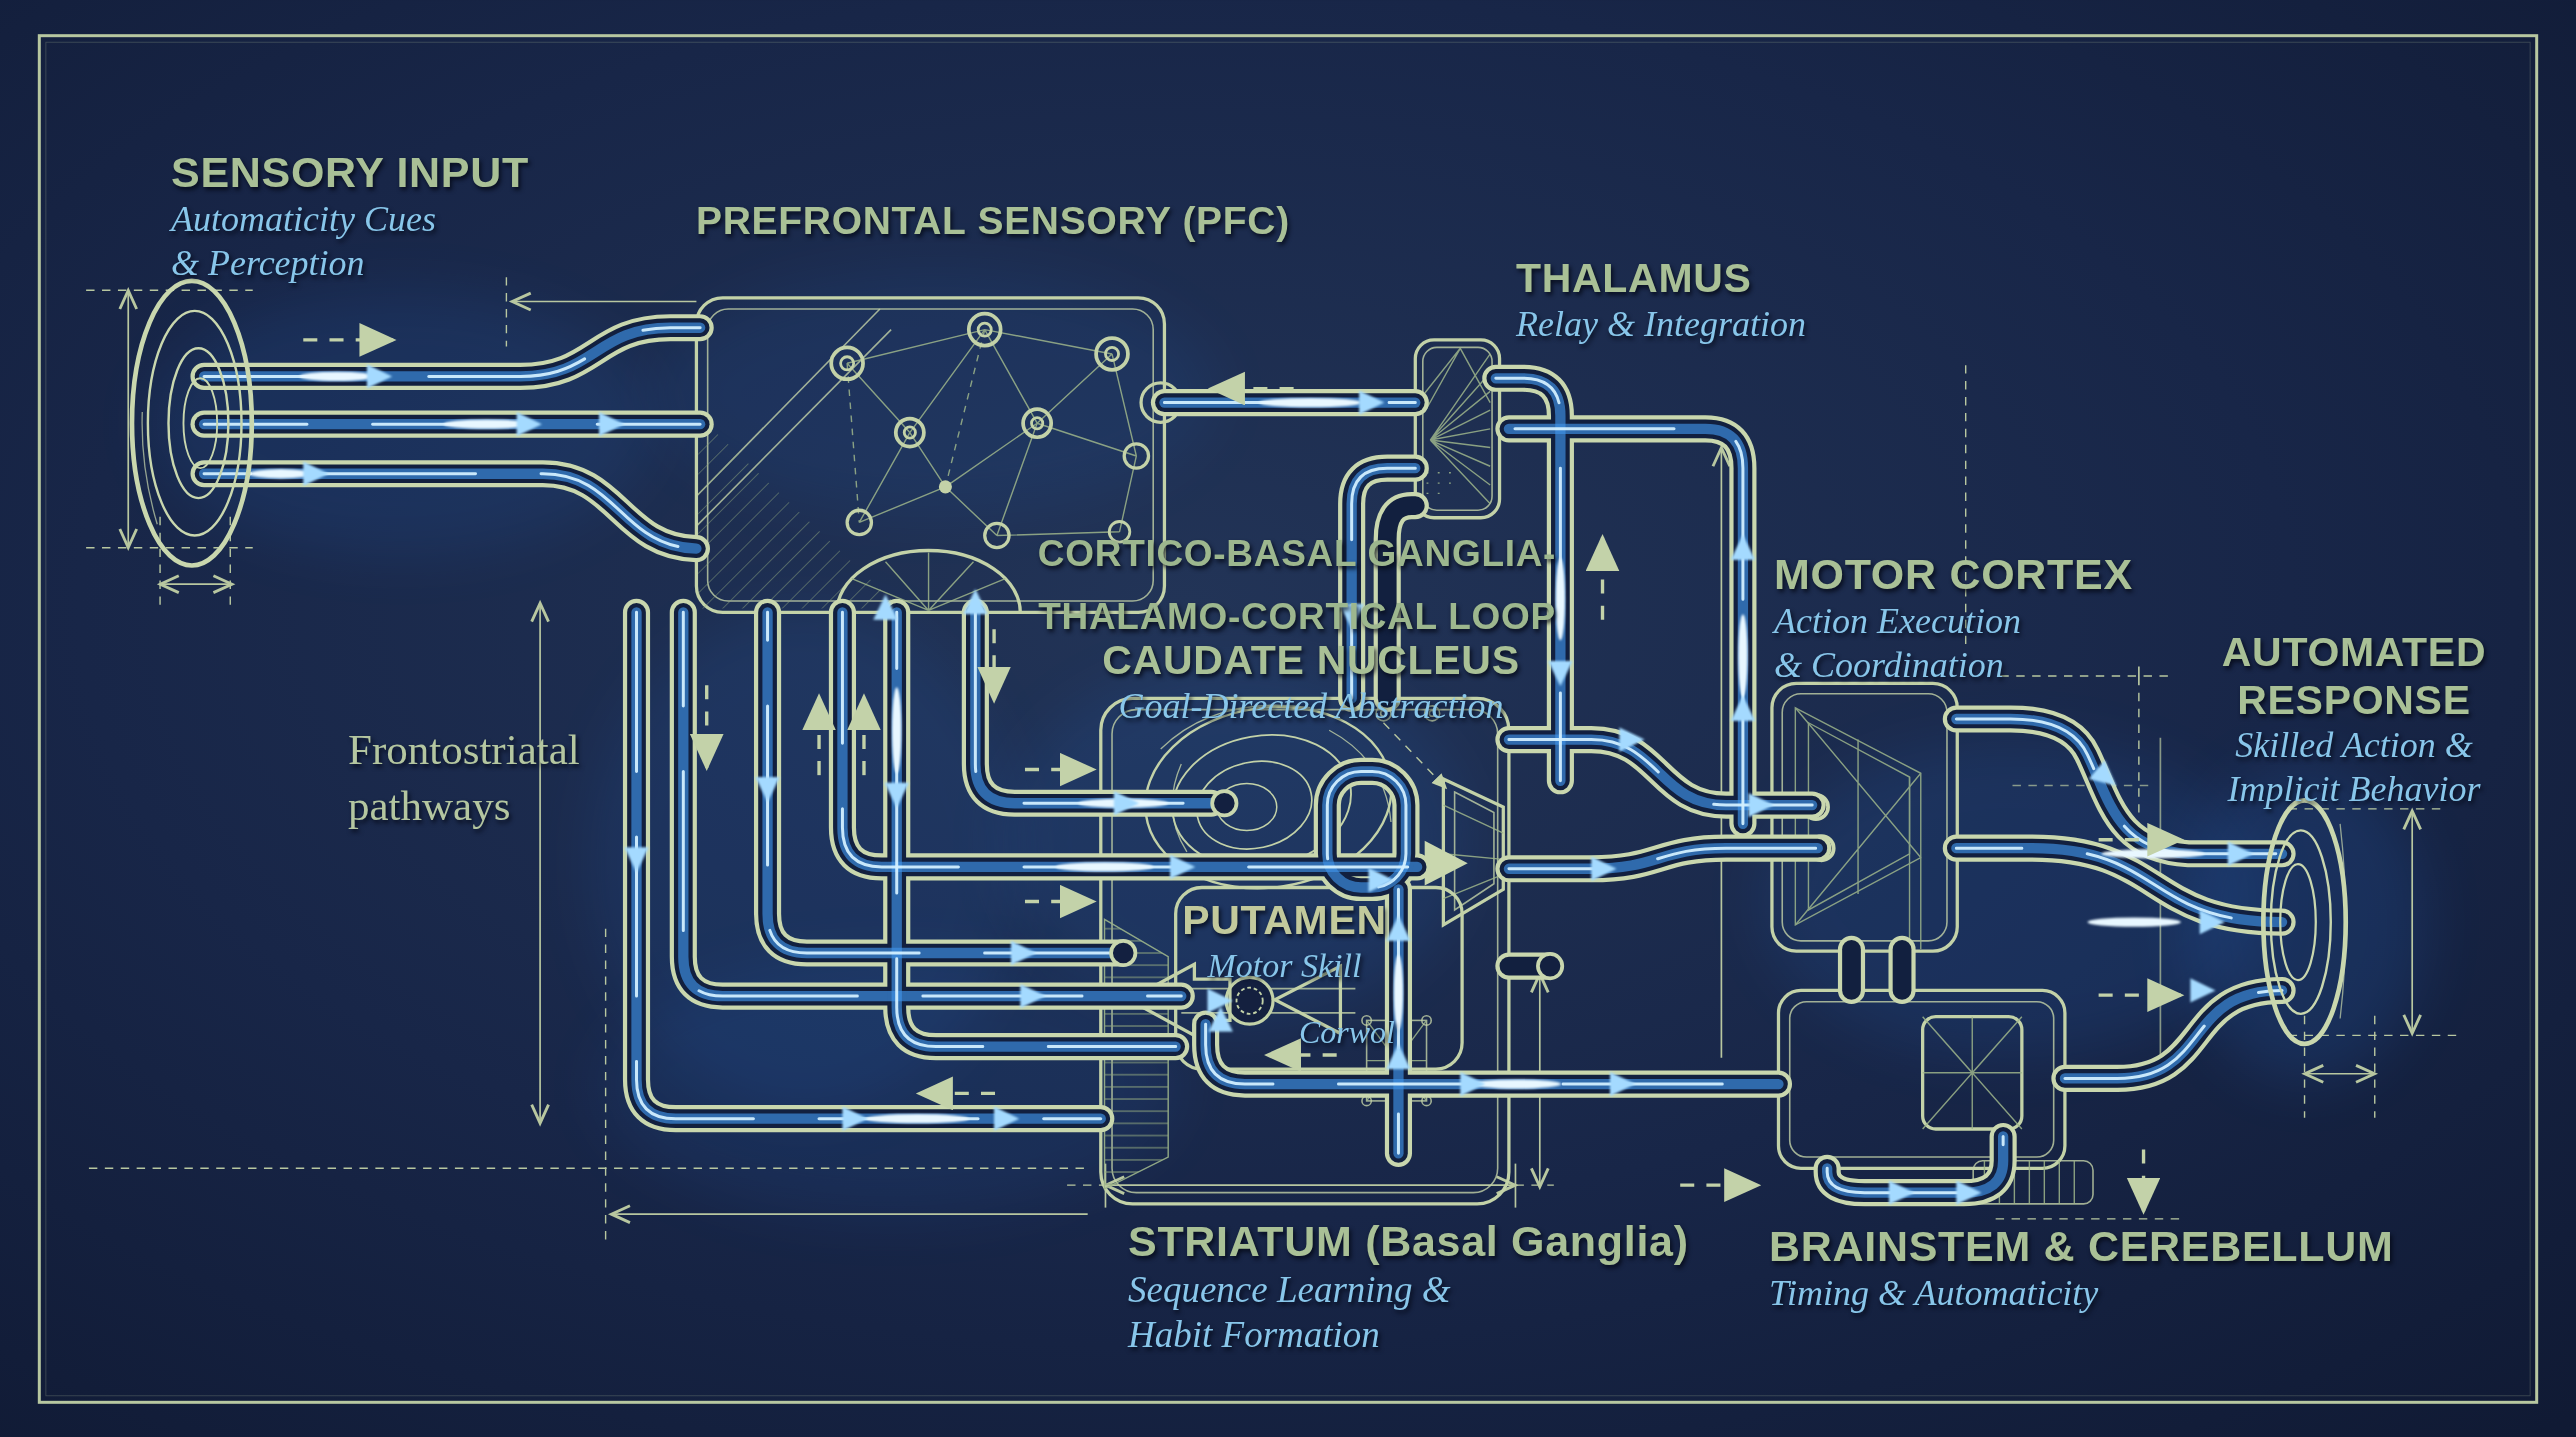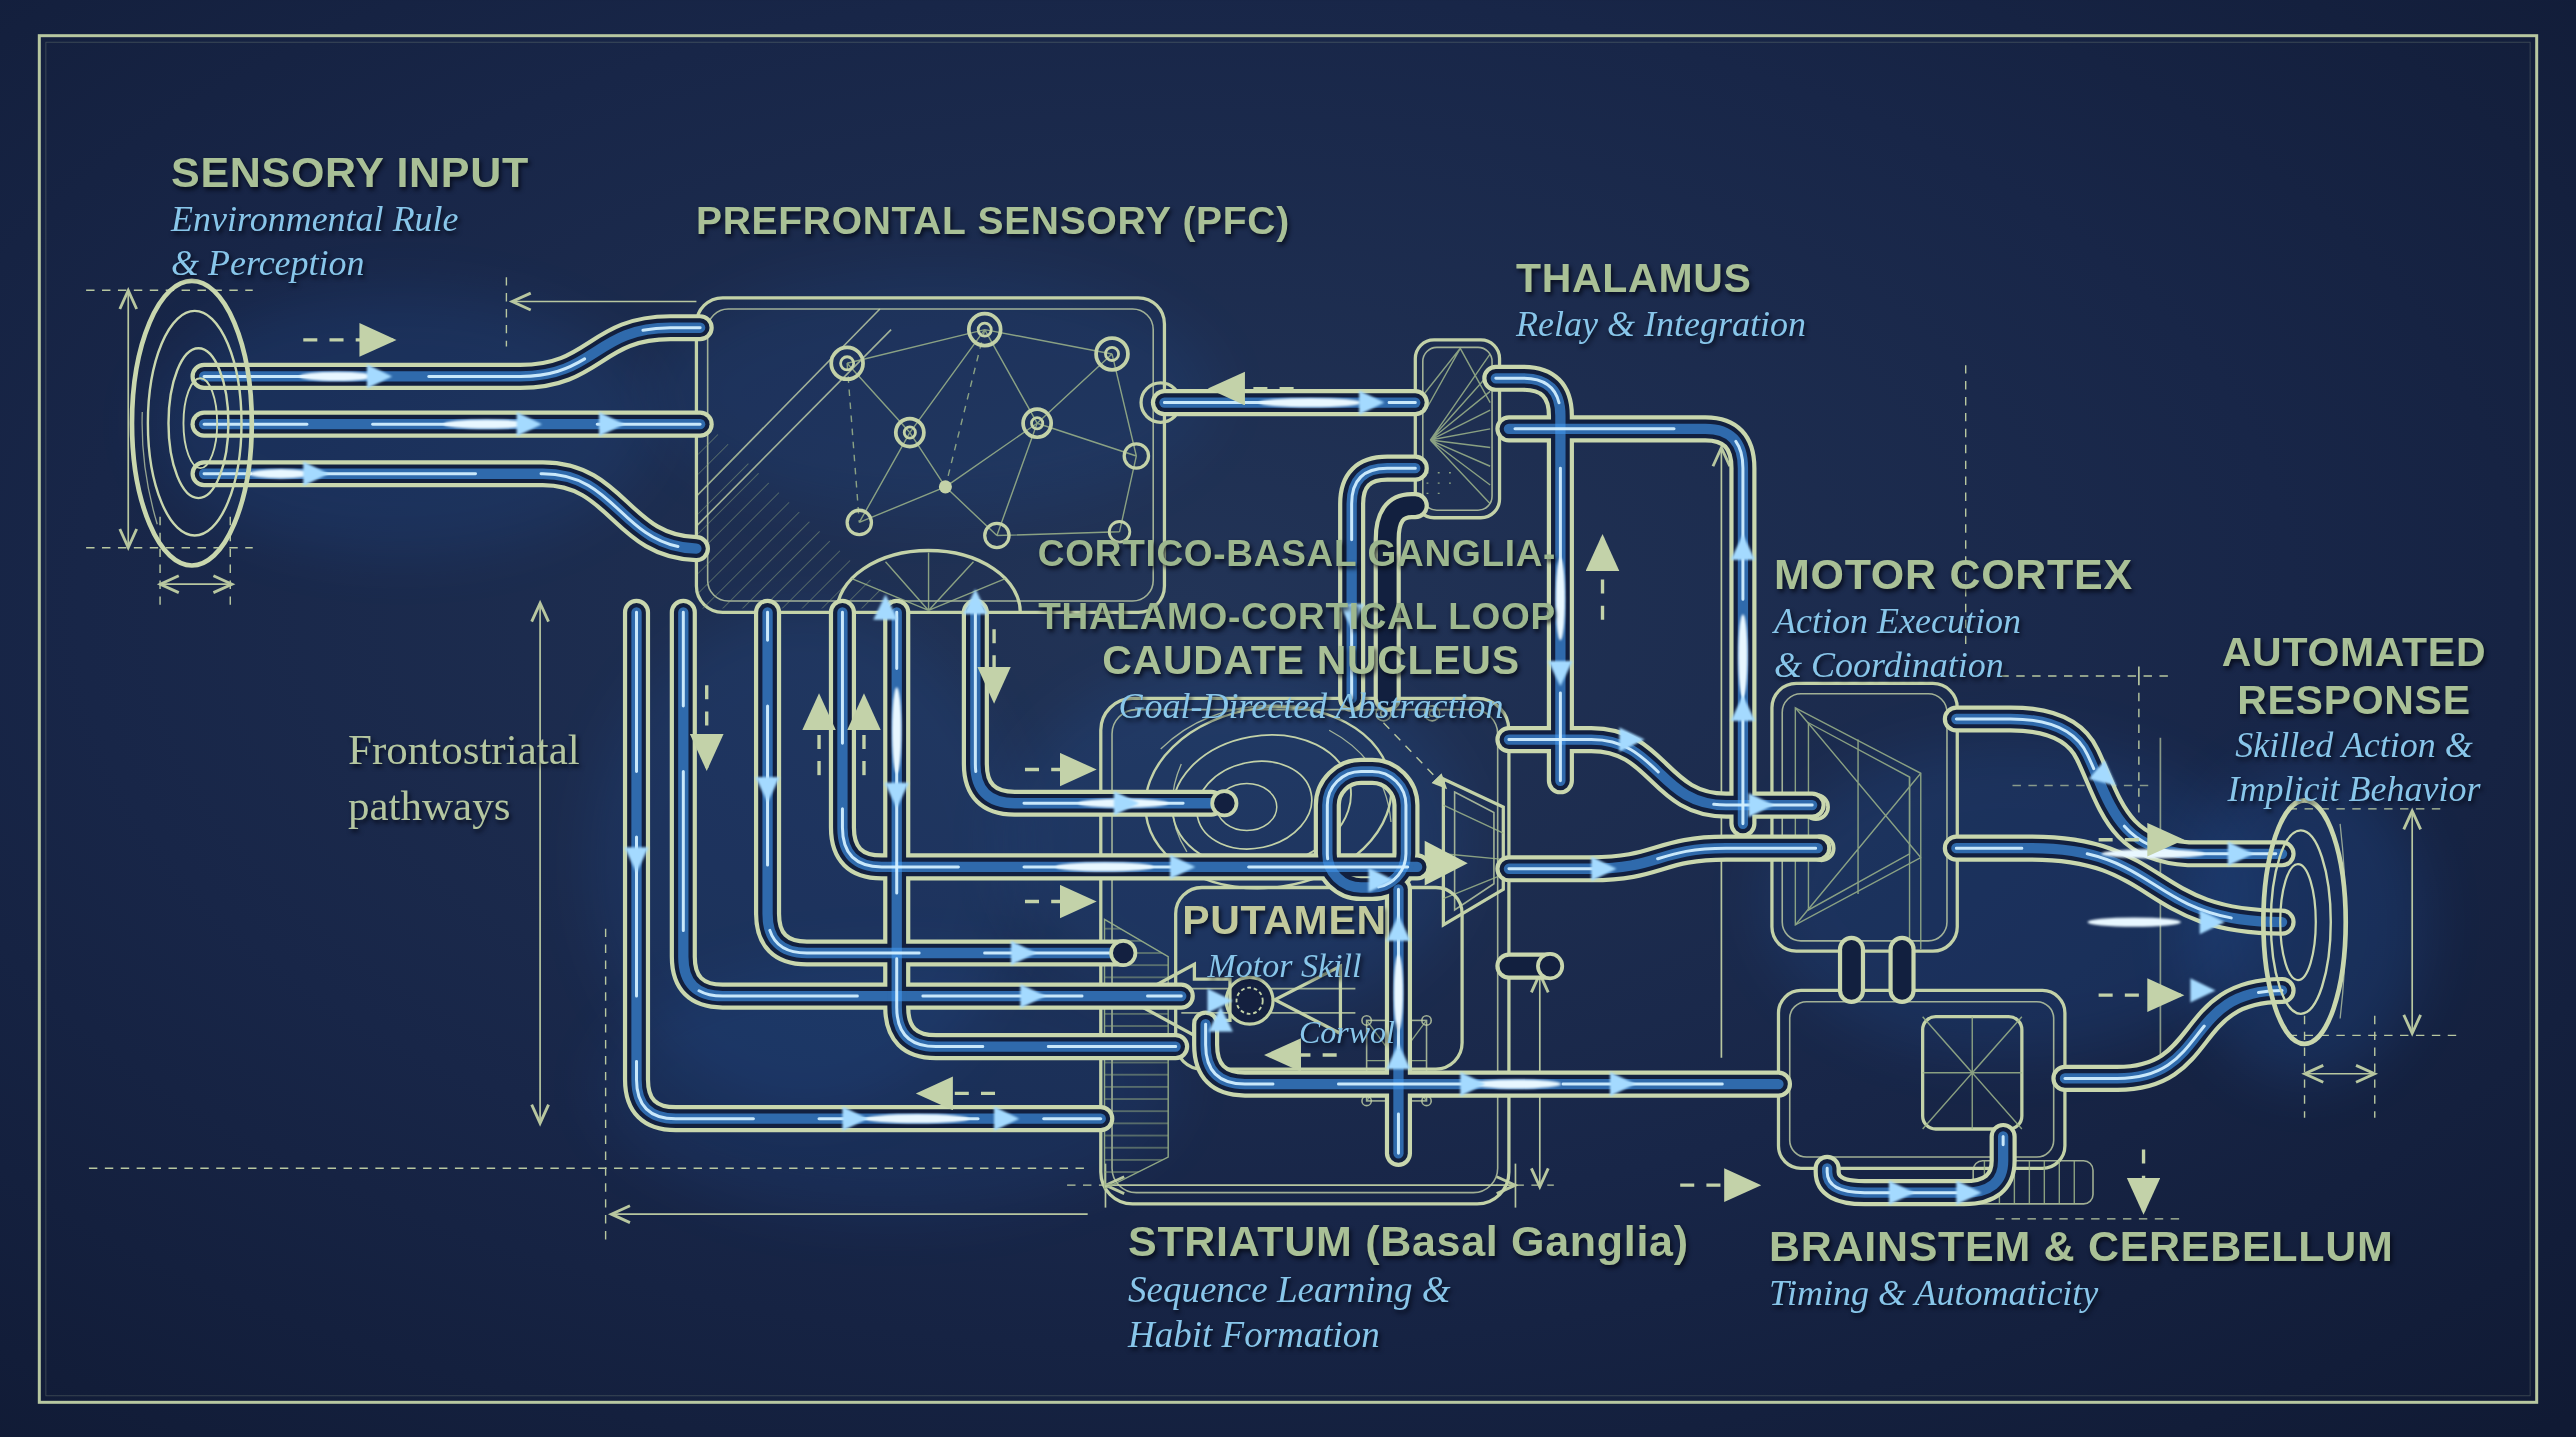--- a/index.html
+++ b/index.html
@@ -467,21 +467,21 @@
   <g fill="none" stroke="#c9d7ae">
     <ellipse cx="2462" cy="985" rx="44" ry="130" stroke-width="5"></ellipse>
     <ellipse cx="2458" cy="985" rx="32" ry="98" stroke-width="2.6"></ellipse>
     <ellipse cx="2455" cy="985" rx="19" ry="62" stroke-width="2.4"></ellipse>
     <path d="M2500,880 Q2512,985 2500,1088" stroke-width="1.4" opacity=".7"></path>
   </g>
 </svg>
 
 <div class="lbl" style="left:171px;top:137px;margin-top:11px;">
   <div class="hd big">SENSORY INPUT</div>
-  <div class="sub">Environmental Rule</div>
+  <div class="sub">Automaticity Cues</div>
   <div class="sub">&amp; Perception</div>
 </div>
 
 <div class="lbl" style="left:696px;top:198px;">
   <div class="hd" style="font-size:39px;">PREFRONTAL SENSORY (PFC)</div>
 </div>
 
 <div class="lbl" style="left:1516px;top:255px;">
   <div class="hd">THALAMUS</div>
   <div class="sub">Relay &amp; Integration</div>

